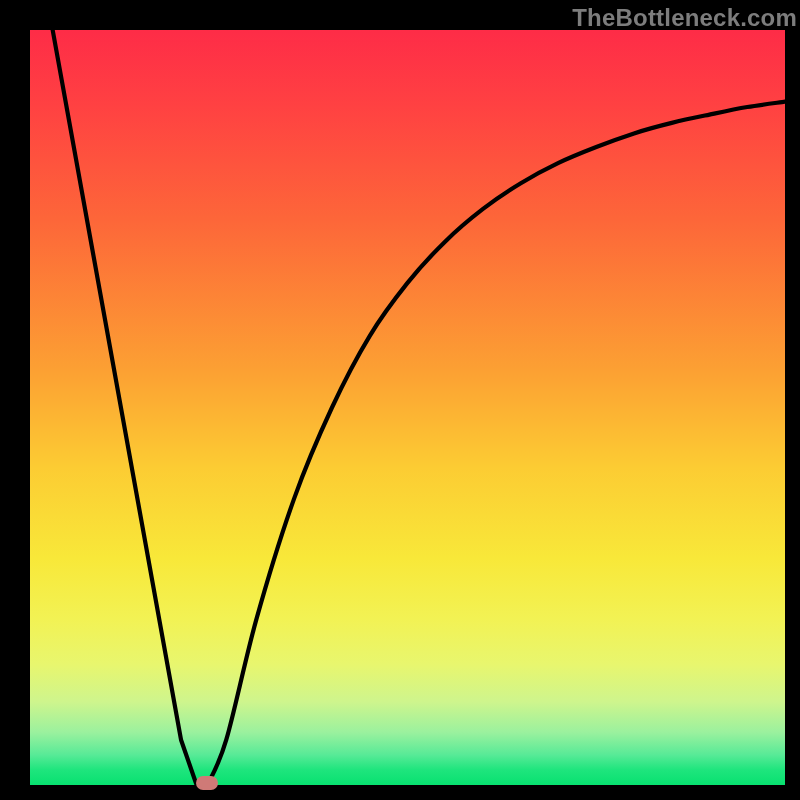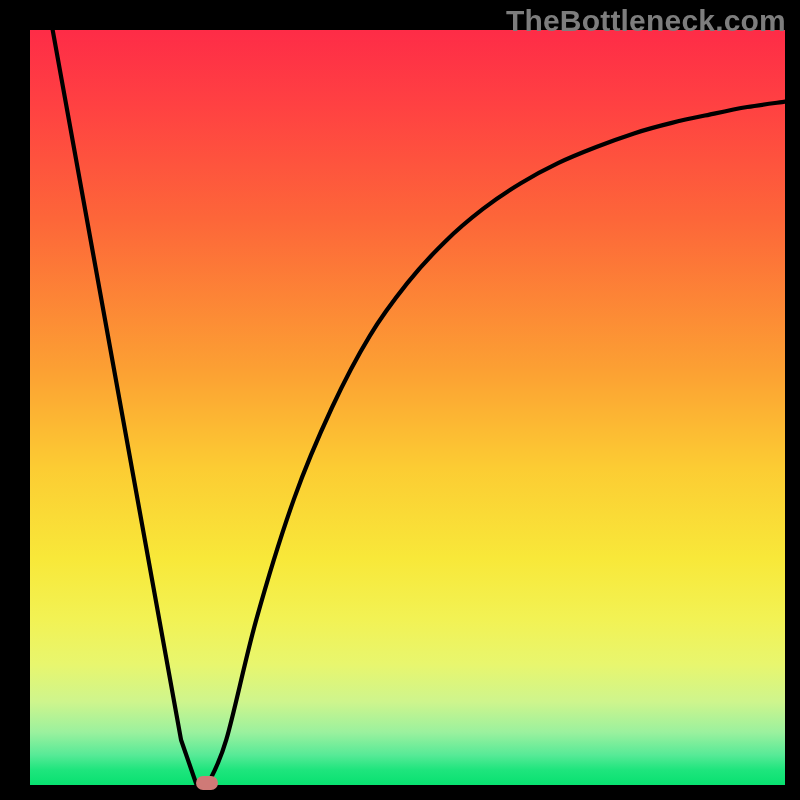--- a/index.html
+++ b/index.html
@@ -13,23 +13,23 @@
   }
   .frame {
     position: relative;
     width: 800px;
     height: 800px;
     background: #000;
   }
   .watermark {
     position: absolute;
     top: 4px;
-    right: 14px;
+    right: 3px;
     color: #7d7d7d;
-    font-size: 30px;
+    font-size: 24px;
     font-weight: 600;
     letter-spacing: 0.2px;
     z-index: 30;
   }
   .plot-area {
     position: absolute;
     left: 30px;
     top: 30px;
     width: 755px;
     height: 755px;

